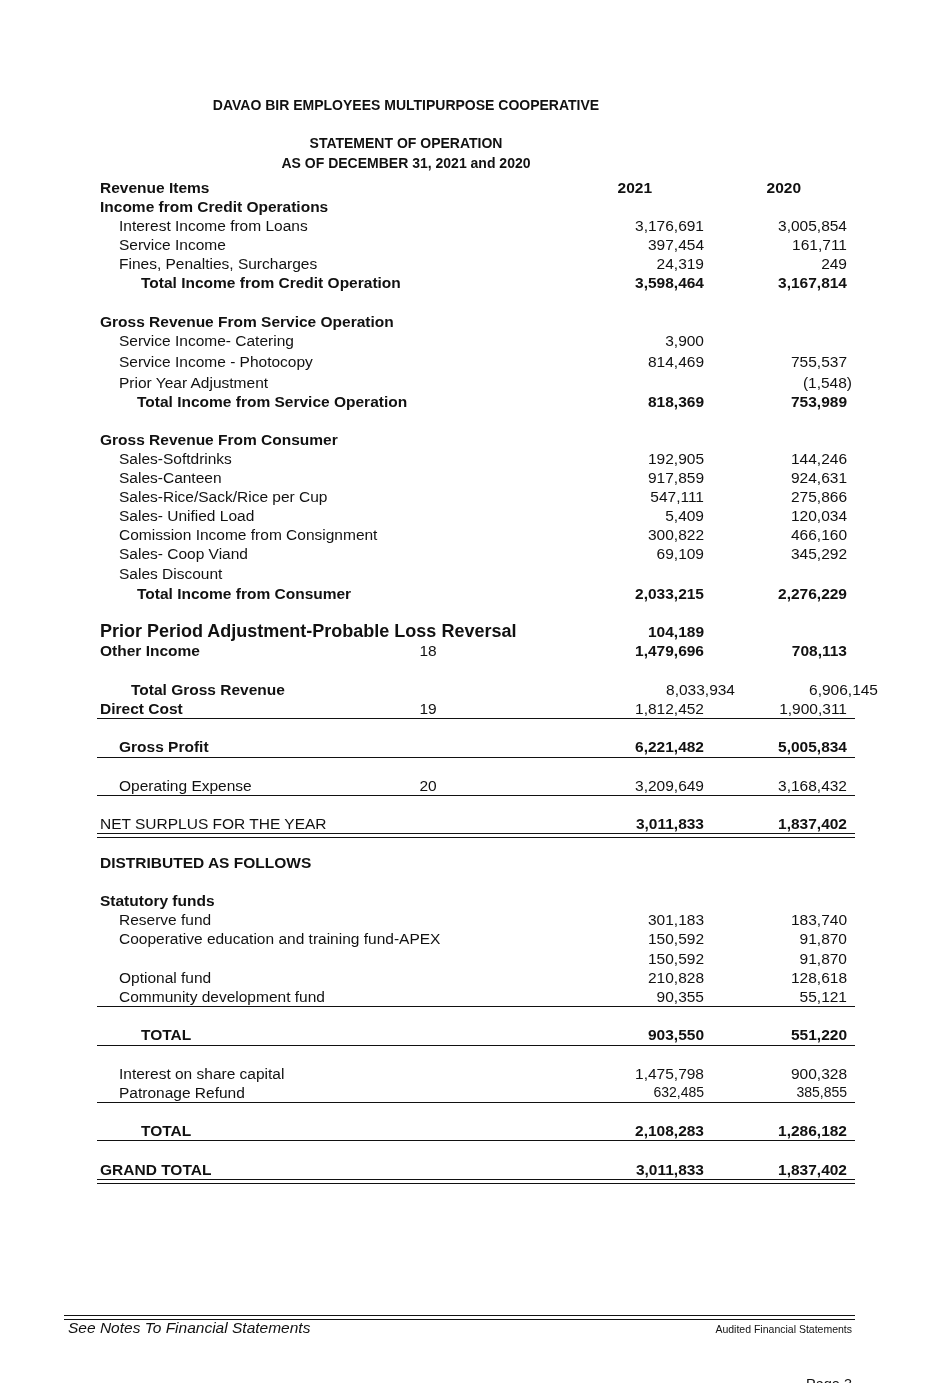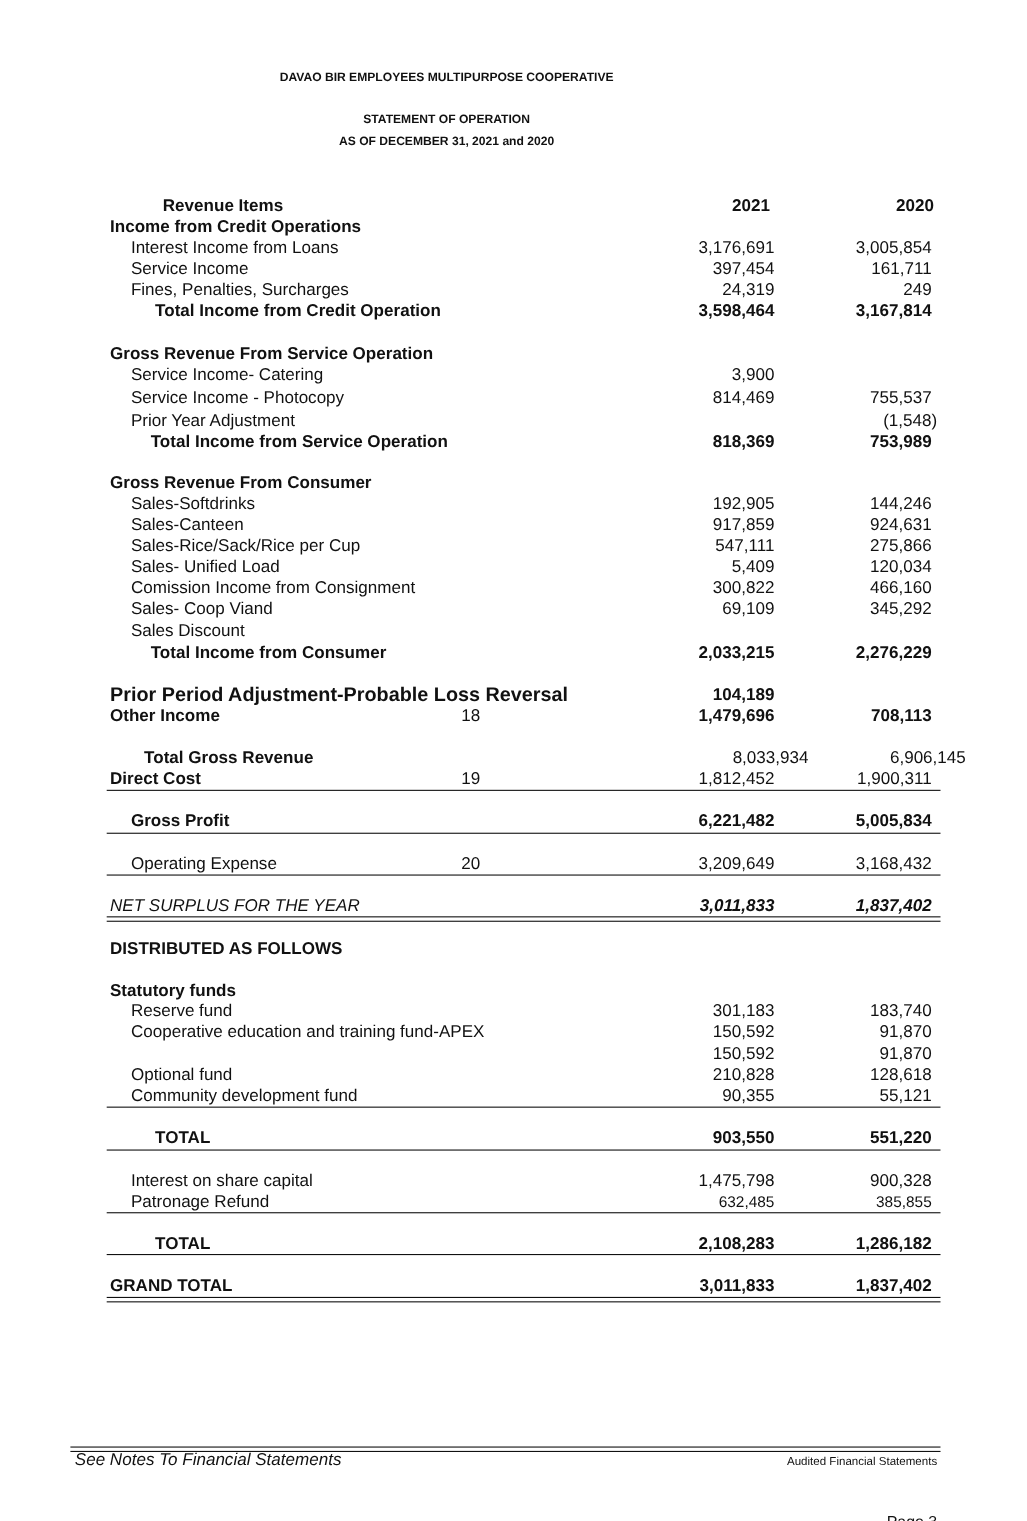--- a/index.html
+++ b/index.html
@@ -1,19 +1,19 @@
 <!DOCTYPE html>
 <html><head>
 <meta charset="utf-8">
 <style>
   html, body { margin: 0; padding: 0; background: #ffffff; }
   body { width: 934px; height: 1383px; position: relative; overflow: hidden;
          font-family: "Liberation Sans", sans-serif; color: #111; }
   .hdr { position: absolute; left: 0; width: 812px; text-align: center;
-         font-weight: bold; font-size: 11px; }
+         font-weight: bold; font-size: 14px; margin-top: 32px; }
   .row { position: absolute; left: 100px; width: 755px; height: 19px;
          font-size: 15.5px; line-height: 19px; }
   .row .lbl { position: absolute; left: 0; white-space: nowrap; }
   .row .note { position: absolute; left: 318px; width: 20px; text-align: center; }
   .row .v21 { position: absolute; right: 151px; text-align: right; white-space: nowrap; }
   .row .v20 { position: absolute; right: 8px; text-align: right; white-space: nowrap; }
   .b { font-weight: bold; }
   .i1 .lbl { left: 19px; }
   .i2 .lbl { left: 37px; }
   .i2b .lbl { left: 41px; }
@@ -28,21 +28,21 @@
   .foot-right { position: absolute; right: 82px; top: 1323px; font-size: 10.5px; }
   .foot-page { position: absolute; right: 82px; top: 1340px; font-size: 14.5px; margin-top: 36px; }
 </style>
 </head>
 <body>
 
 <div class="hdr" style="top:65px;">DAVAO BIR EMPLOYEES MULTIPURPOSE COOPERATIVE</div>
 <div class="hdr" style="top:103px;">STATEMENT OF OPERATION</div>
 <div class="hdr" style="top:123px;">AS OF DECEMBER 31, 2021 and 2020</div>
 
-<div class="row b" style="top:178px;margin-left:48px;">
+<div class="row b" style="top:178px;">
   <span class="lbl">Revenue Items</span>
   <span class="v21" style="right:203px;">2021</span>
   <span class="v20" style="right:54px;">2020</span>
 </div>
 
 <div class="row b" style="top:197px;">
   <span class="lbl">Income from Credit Operations</span>
 </div>
 <div class="row i1" style="top:216px;">
   <span class="lbl">Interest Income from Loans</span>
@@ -166,21 +166,21 @@
 <div class="line" style="top:757px;"></div>
 
 <div class="row i1" style="top:776px;">
   <span class="lbl">Operating Expense</span>
   <span class="note">20</span>
   <span class="v21">3,209,649</span>
     <span class="v20">3,168,432</span>
 </div>
 <div class="line" style="top:795px;"></div>
 
-<div class="row" style="top:814px;font-style:italic;">
+<div class="row" style="top:814px;">
   <span class="lbl">NET SURPLUS FOR THE YEAR</span>
     <span class="v21 b">3,011,833</span>
     <span class="v20 b">1,837,402</span>
 </div>
 <div class="dline" style="top:833px;"></div>
 
 <div class="row b" style="top:853px;">
   <span class="lbl">DISTRIBUTED AS FOLLOWS</span>
 </div>
 <div class="row b" style="top:891px;">

